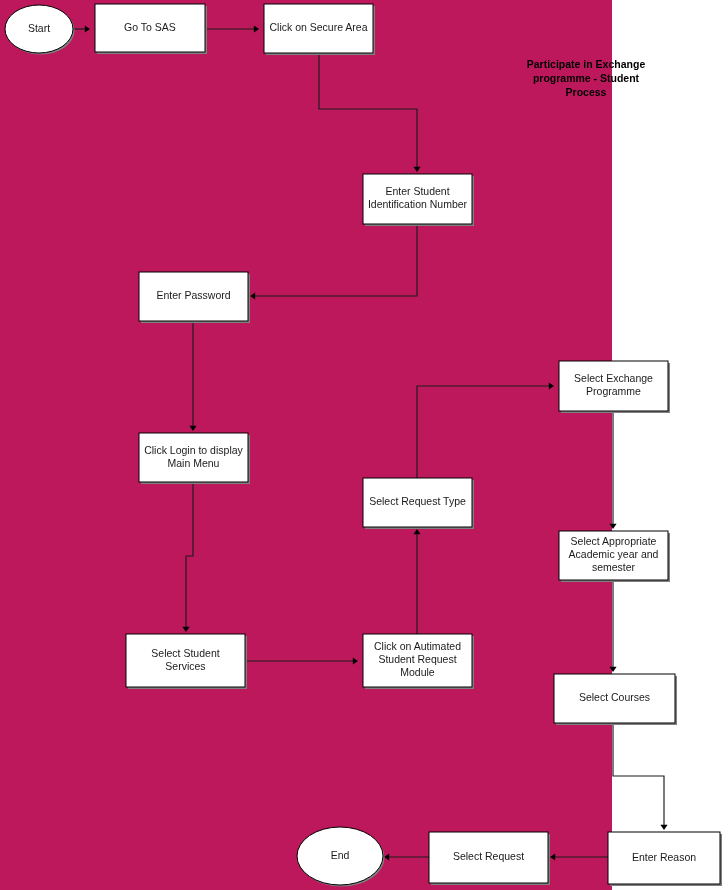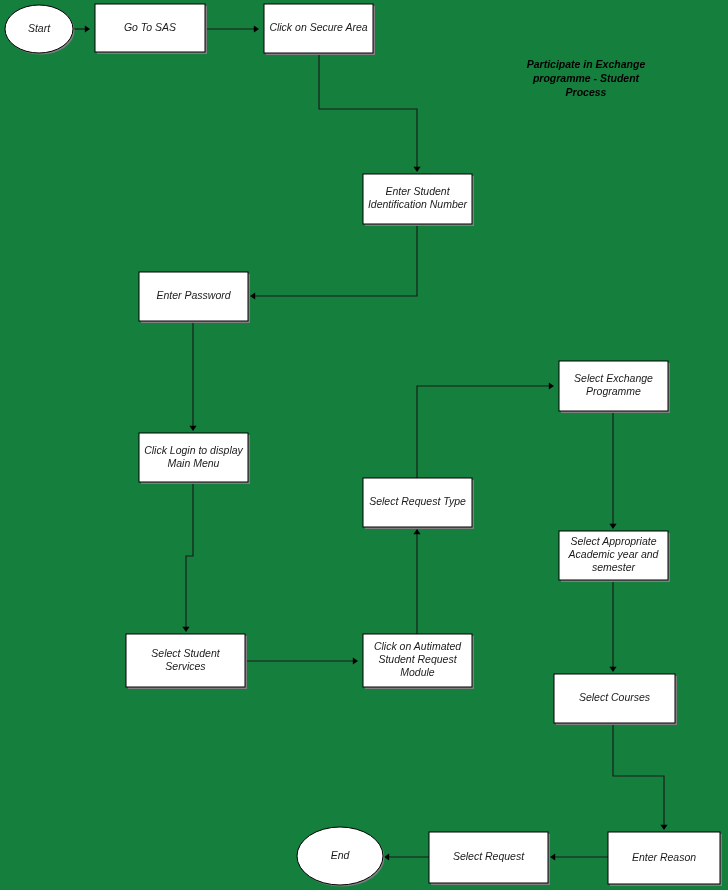--- a/index.html
+++ b/index.html
@@ -9,24 +9,23 @@
     background: #ffffff;
   }
   body {
     width: 728px;
     height: 890px;
     font-family: "Liberation Sans", sans-serif;
     overflow: hidden;
   }
   #diagram-root {
     position: relative;
-    width: 728px;
+    width: 612px;
     height: 890px;
-    background: #15803d;
-    font-style: italic;
+    background: #be185d;
   }
   svg#flow-svg {
     position: absolute;
     top: 0;
     left: 0;
     width: 728px;
     height: 890px;
     display: block;
   }
   .node-shape {

